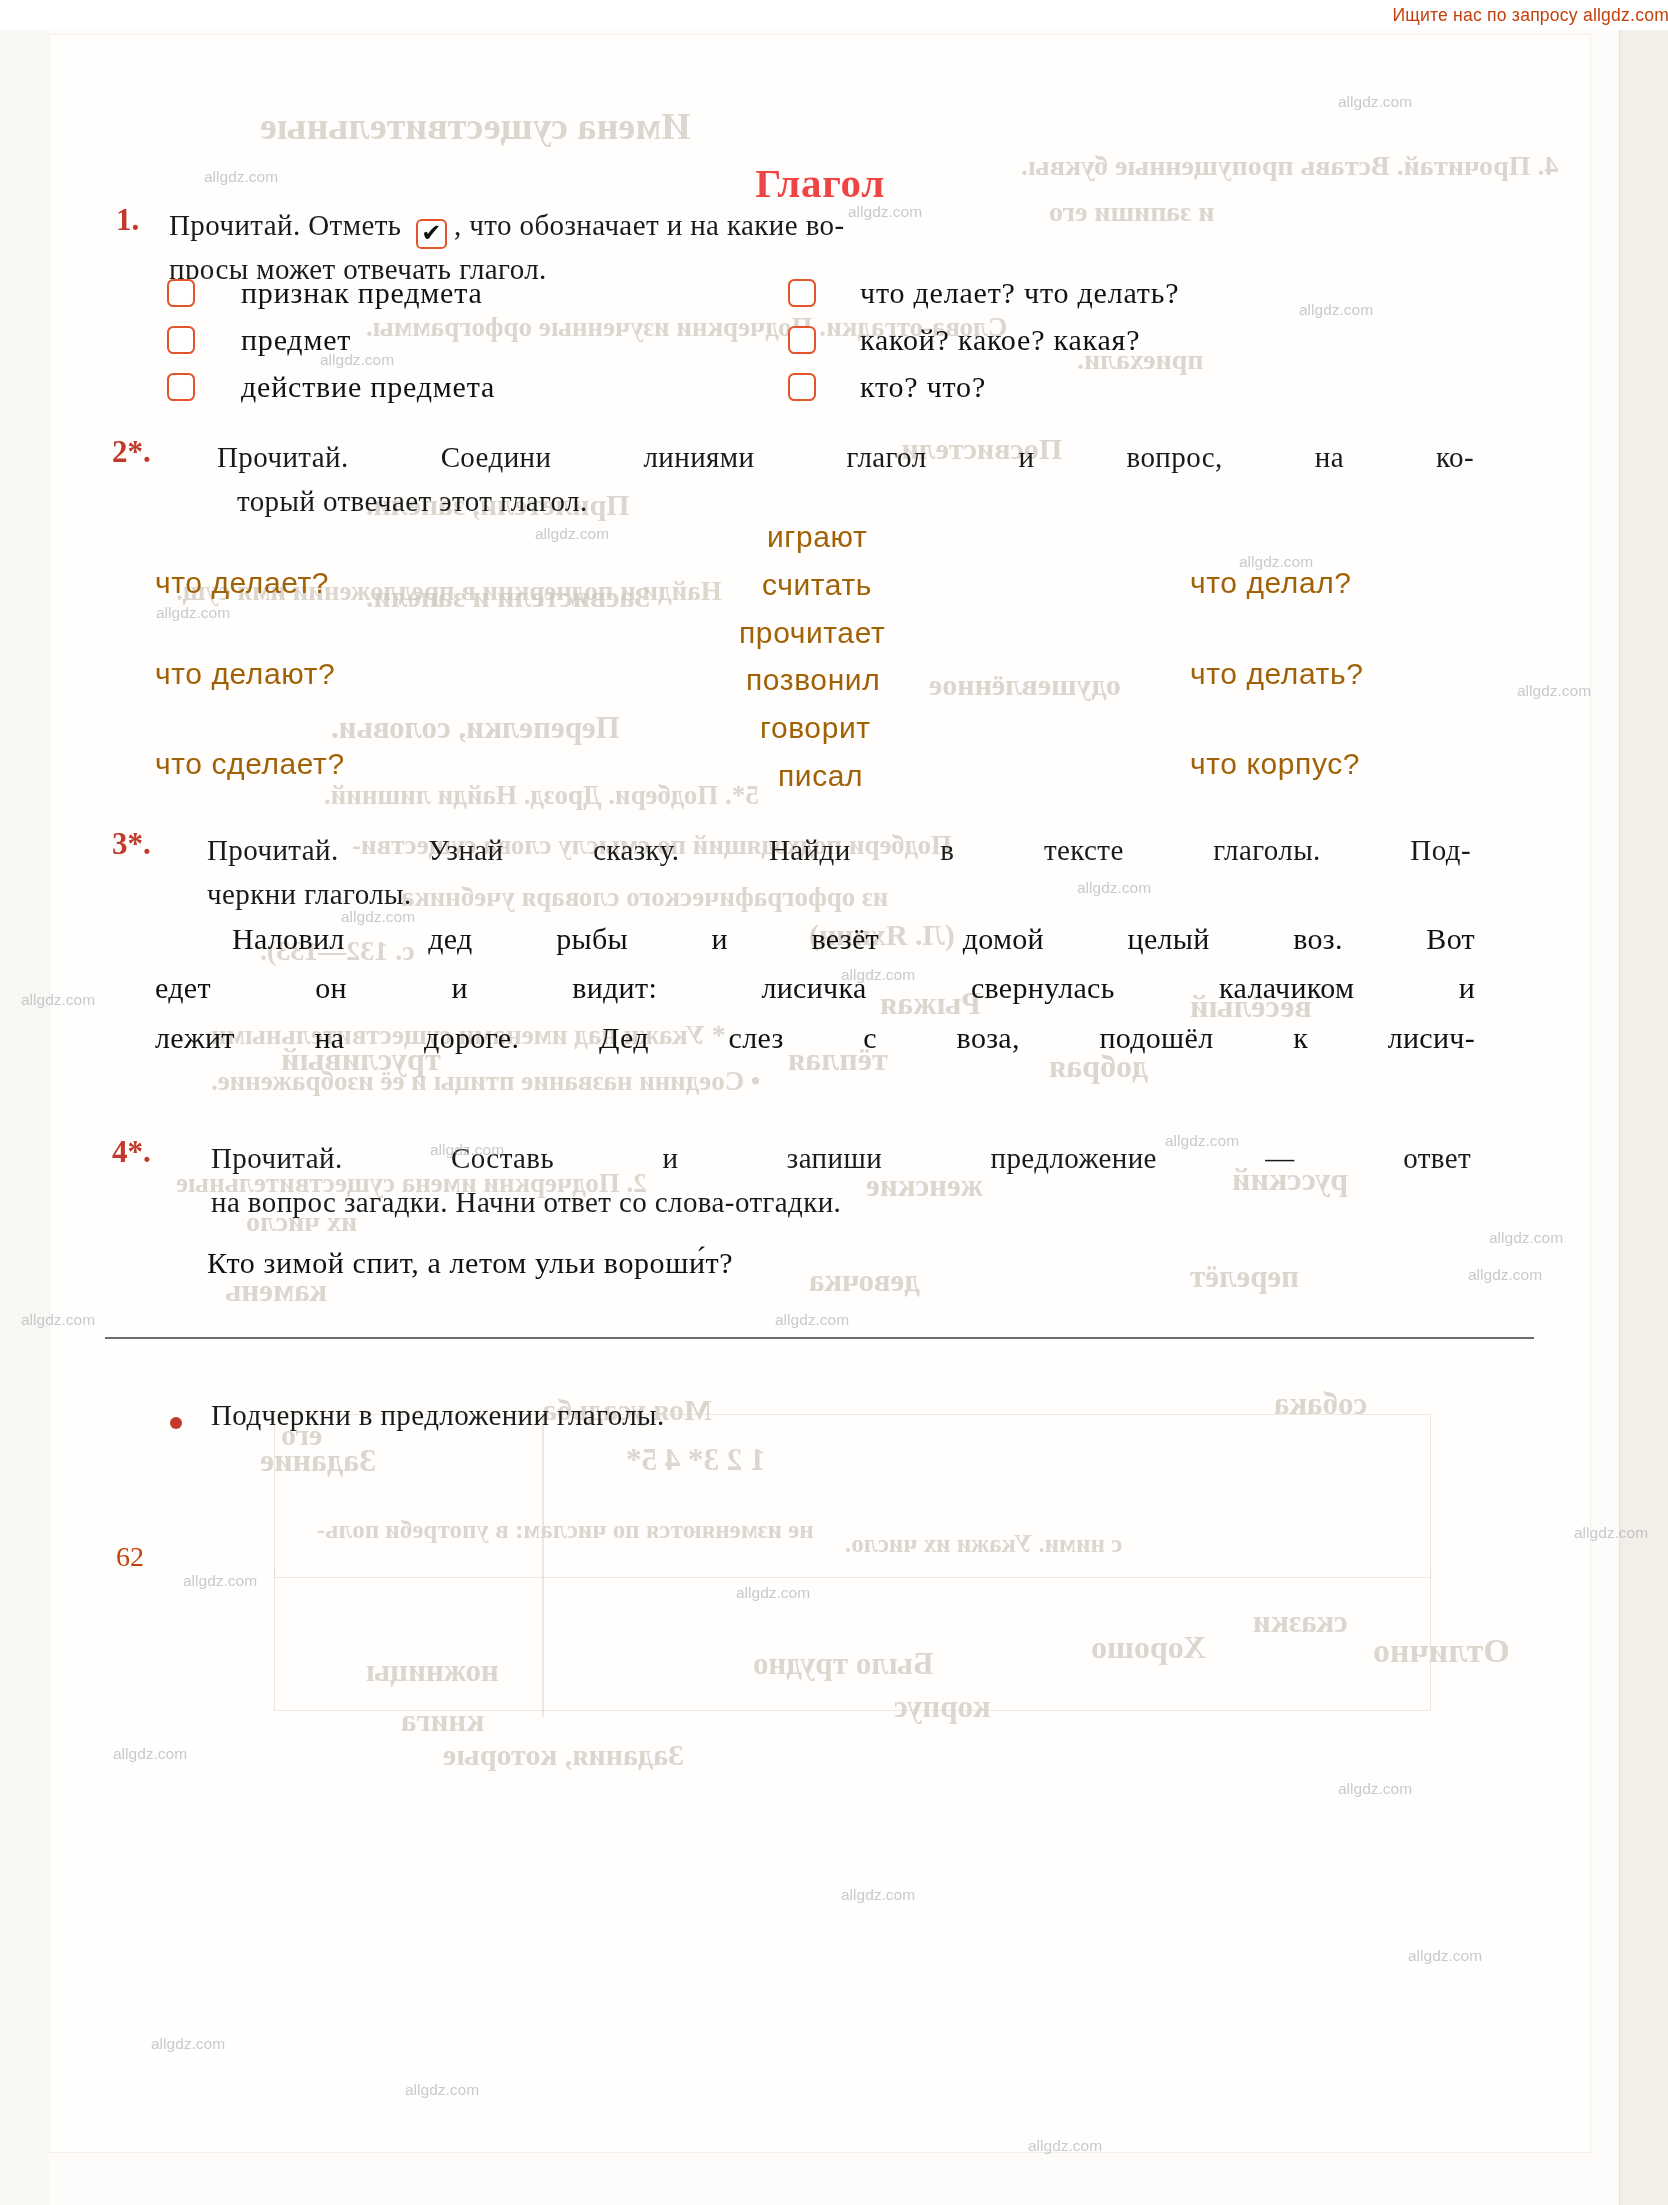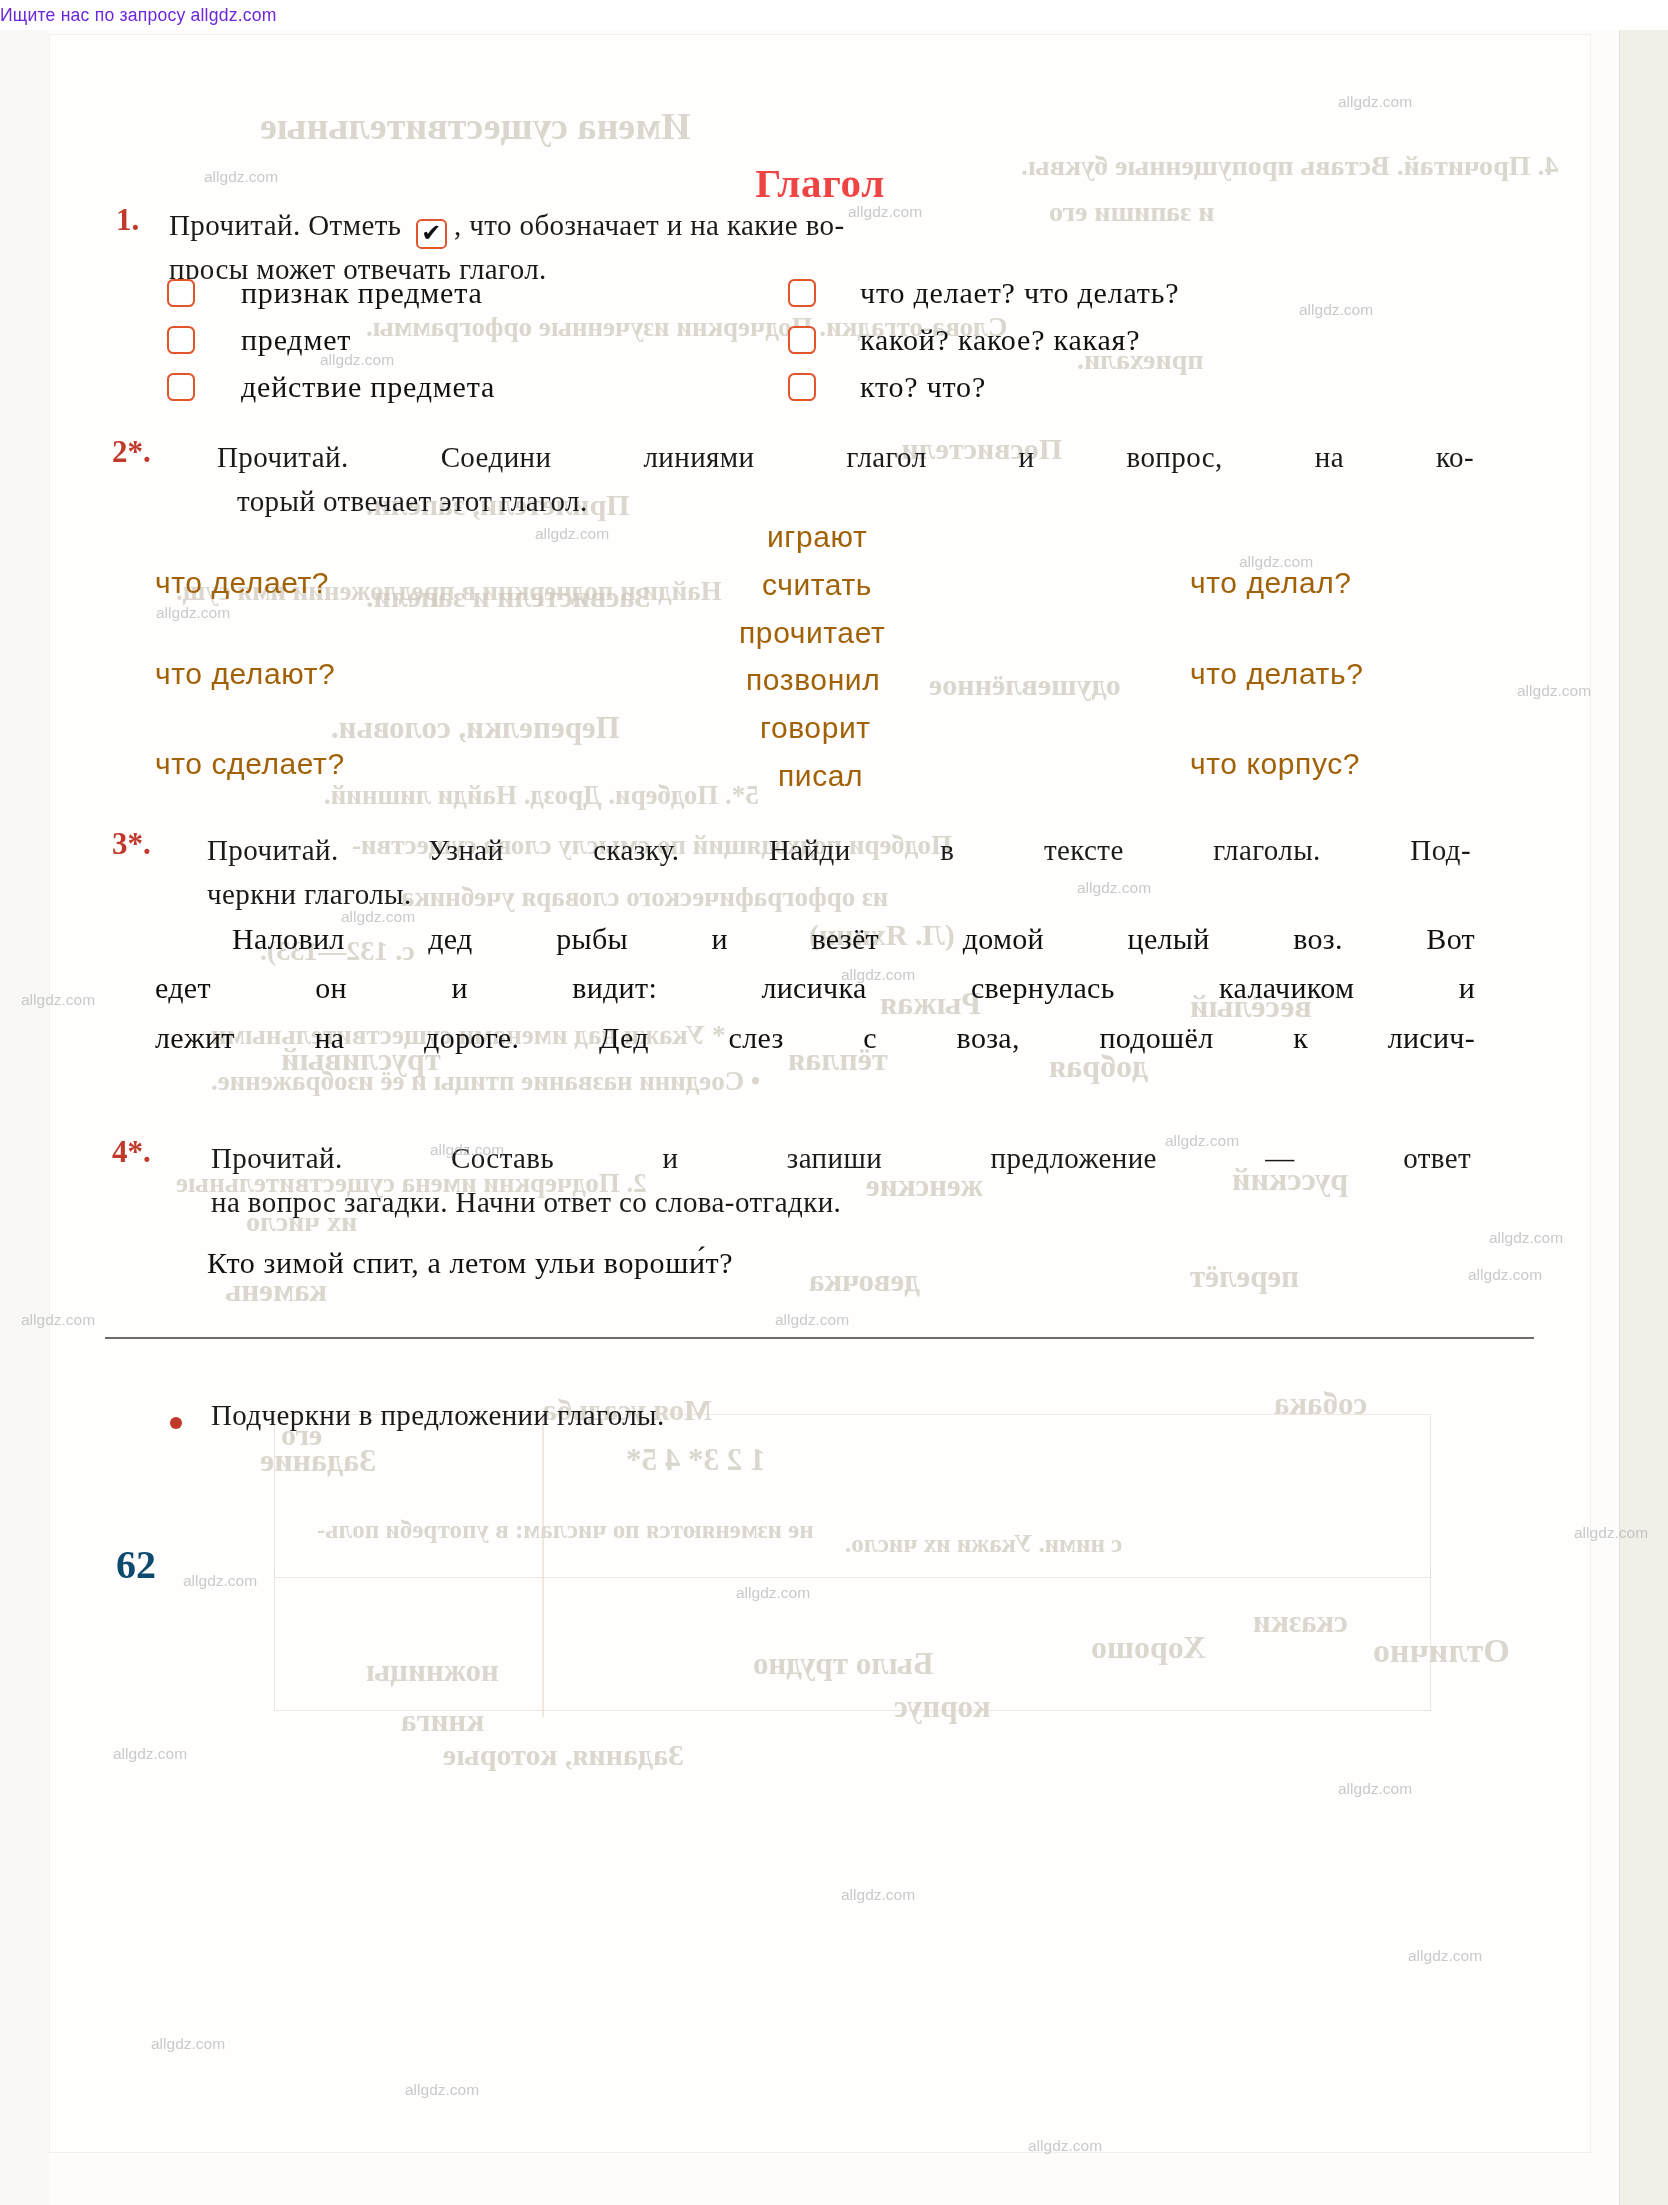--- a/index.html
+++ b/index.html
@@ -46,22 +46,22 @@
     background: #faf8f5;
   }
 
   
   .top-banner {
     position: absolute;
     left: 0; top: 0;
     width: 1669px;
     height: 30px;
     background: #ffffff;
-    text-align: left;
-    color: #6d28d9;
+    text-align: right;
+    color: #c2410c;
     font-family: "Liberation Sans", sans-serif;
     font-size: 17.6px;
     line-height: 30px;
     letter-spacing: 0.2px;
   }
 
   
   .bottom-banner {
     position: absolute;
     left: 0;
@@ -205,24 +205,24 @@
     background: #6b6b6b;
   }
   .bullet {
     position: absolute;
     width: 12px; height: 12px;
     background: #c0392b;
     border-radius: 50%;
   }
   .pagenum {
     position: absolute;
-    color: #0c4a6e;
-    font-family: "Liberation Serif", serif;
-    font-size: 40px;
-    font-weight: bold;
+    color: #c2410c;
+    font-family: "Liberation Serif", serif;
+    font-size: 28px;
+    font-weight: normal;
   }
 </style>
 </head>
 <body>
 
 <div class="page">
 
   <div class="edge-left"></div>
   <div class="edge-right"></div>
 

